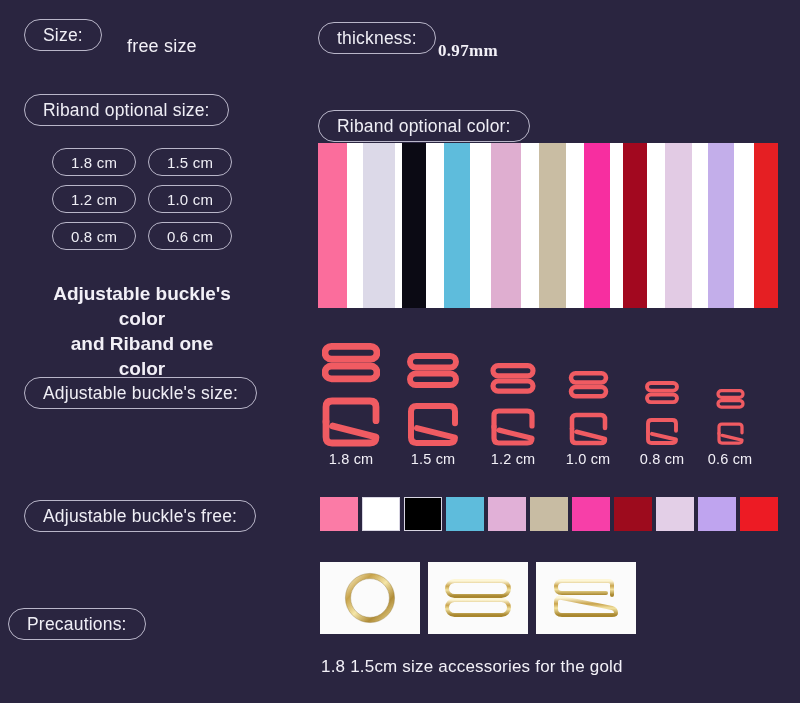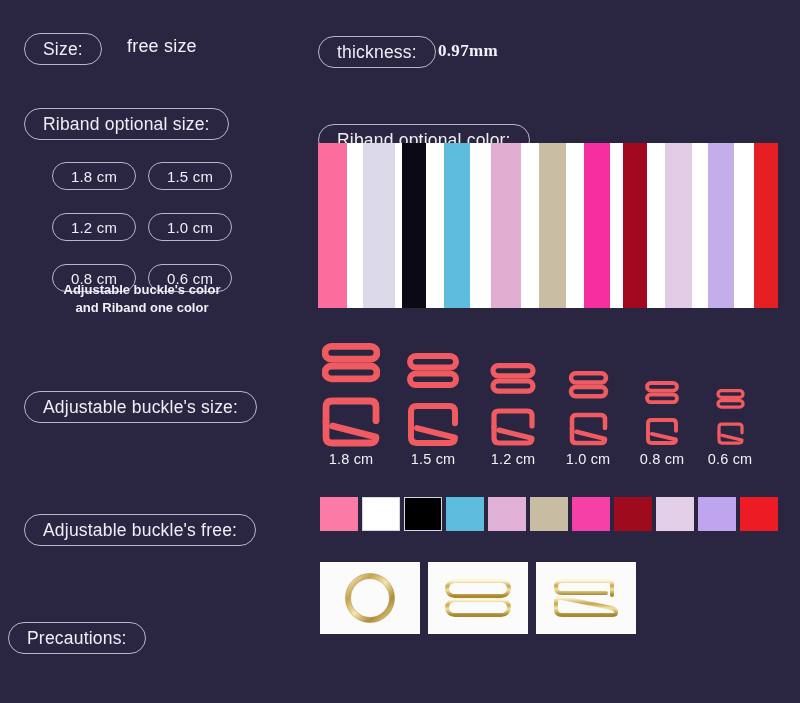--- a/index.html
+++ b/index.html
@@ -28,21 +28,20 @@
     display: inline-flex;
     align-items: center;
     justify-content: center;
     box-sizing: border-box;
     border: 1.4px solid #b9b6c9;
     border-radius: 999px;
     color: #efeef5;
     background: transparent;
     white-space: nowrap;
     letter-spacing: 0.2px;
-    margin-top: 14px;
   }
   .pill.heading {
     height: 32px;
     padding: 0 18px;
     font-size: 17.5px;
   }
   .pill.small {
     height: 28px;
     padding: 0 12px;
     font-size: 15px;
@@ -59,23 +58,23 @@
     font-size: 18px;
     letter-spacing: 0.2px;
   }
   .txt.value-serif {
     font-size: 17px;
     font-family: "Liberation Serif", serif;
     font-weight: bold;
     letter-spacing: 0.3px;
   }
   .txt.note {
-    font-size: 13px;
+    font-size: 19px;
     font-weight: bold;
-    line-height: 18px;
+    line-height: 25px;
     white-space: pre-line;
     text-align: center;
   }
   .txt.caption {
     font-size: 17px;
     letter-spacing: 0.2px;
   }
 
   
   .size-grid {
@@ -358,14 +357,15 @@
             <stop offset="60%" stop-color="#f3e3a2"></stop>
             <stop offset="100%" stop-color="#a9872f"></stop>
           </linearGradient>
         </defs>
         <path d="M62 20 L62 9 Q62 6 58 6 L12 6 Q6 6 6 12 Q6 18 12 18 L56 18" fill="none" stroke="url(#gold3)" stroke-width="4" stroke-linecap="round"></path>
         <path d="M6 27 Q6 22 12 23 L62 33 Q66 34 66 38 Q66 40 62 40 L12 40 Q6 40 6 34 Z" fill="none" stroke="url(#gold3)" stroke-width="4" stroke-linejoin="round"></path>
       </svg>
     </div>
   </div>
 
+  <div class="txt caption" style="left:321px; top:645px;">1.8 1.5cm size accessories for the gold</div>
 
 </div>
 
 </body></html>

